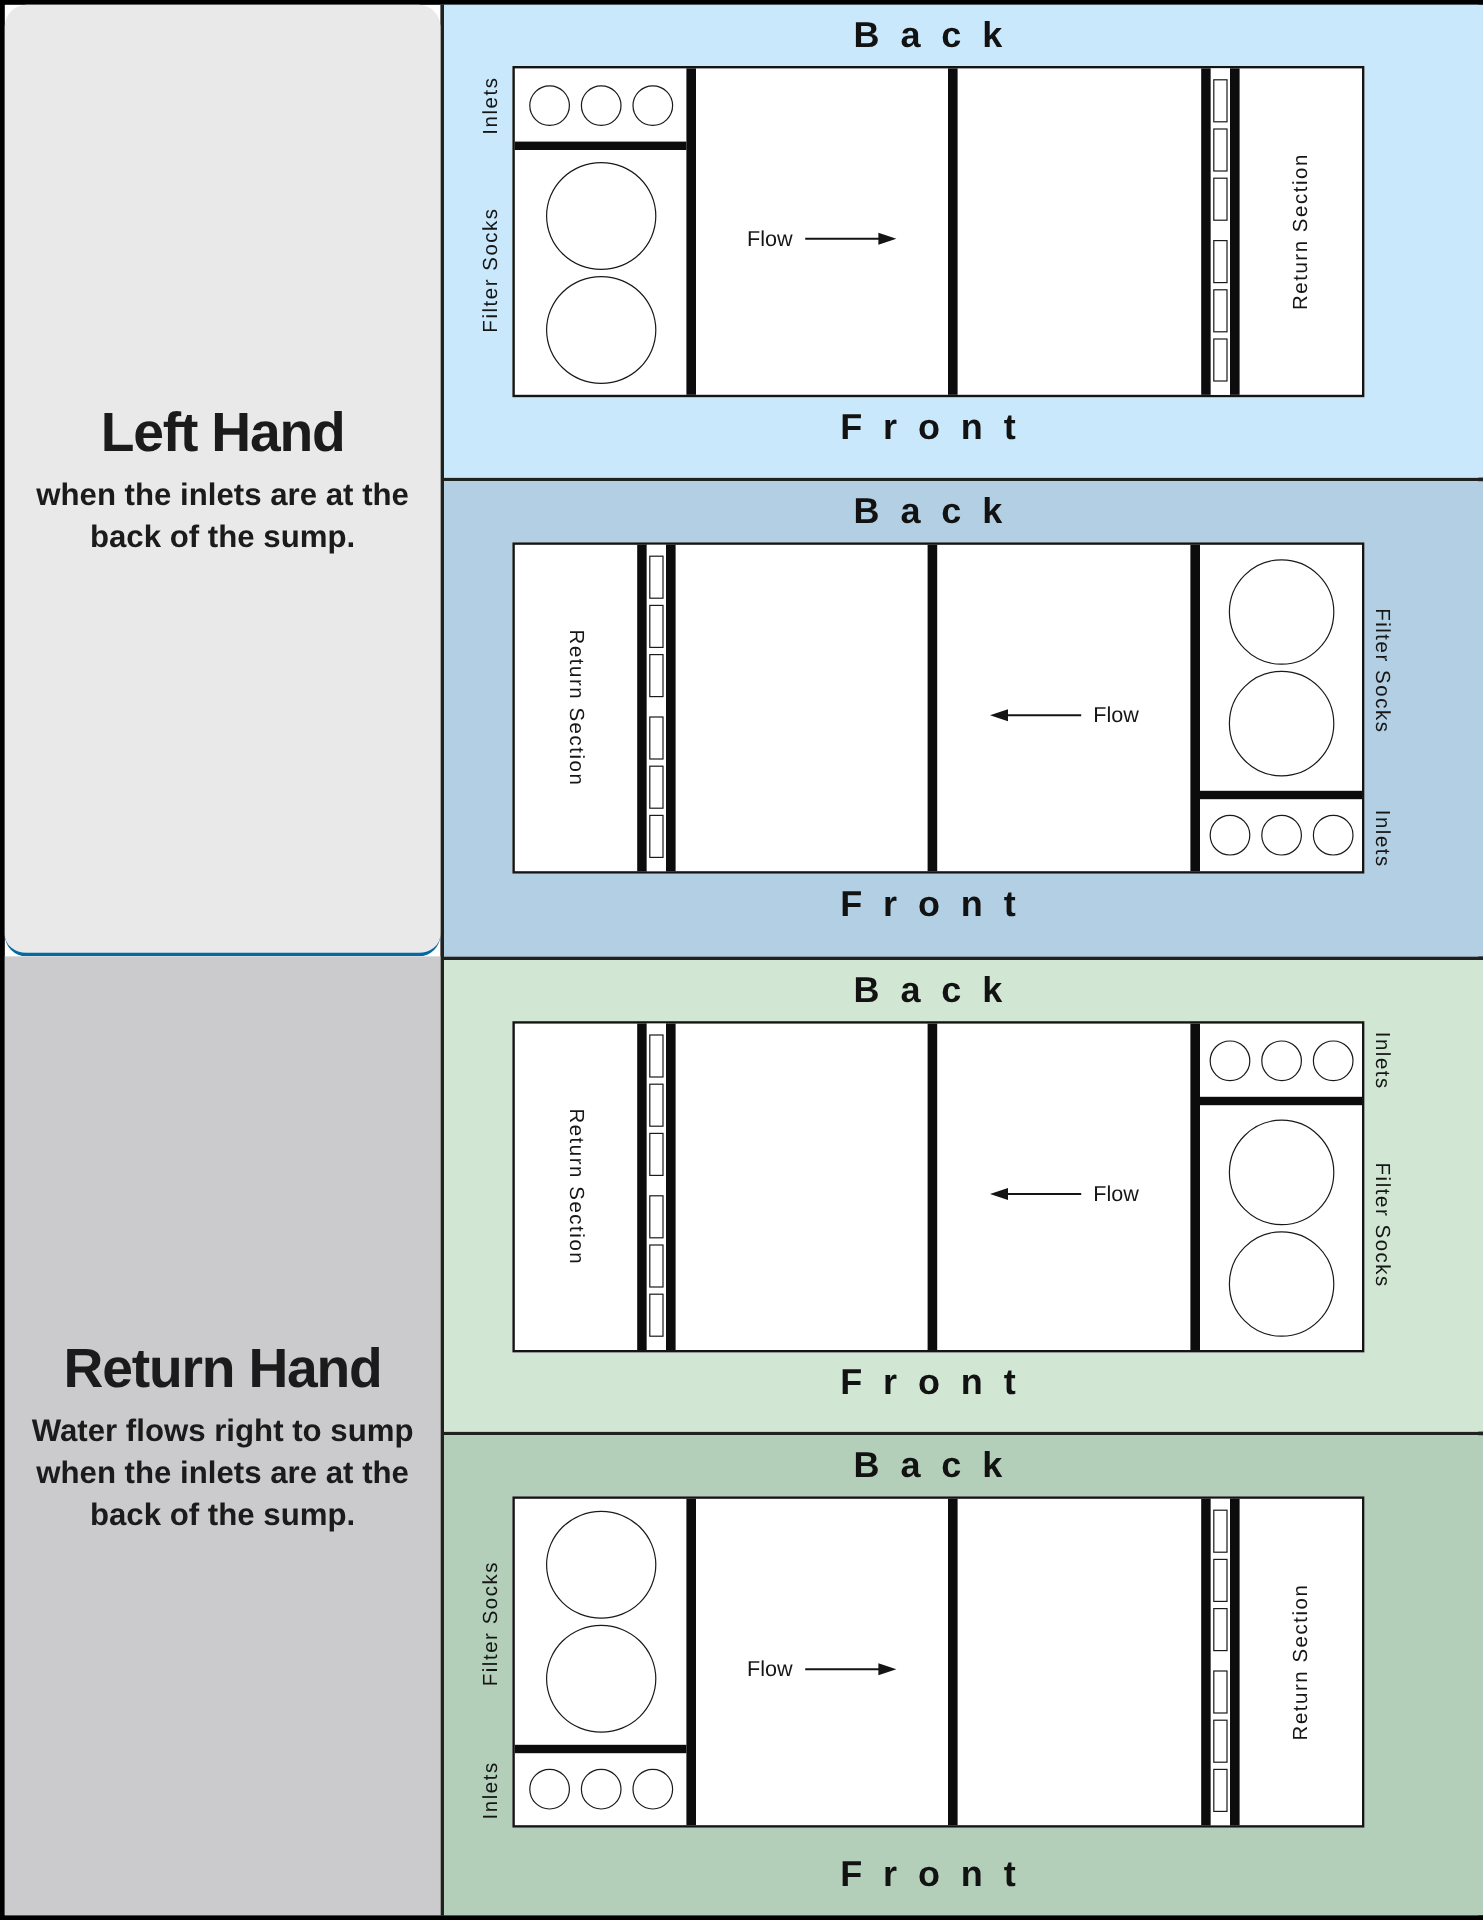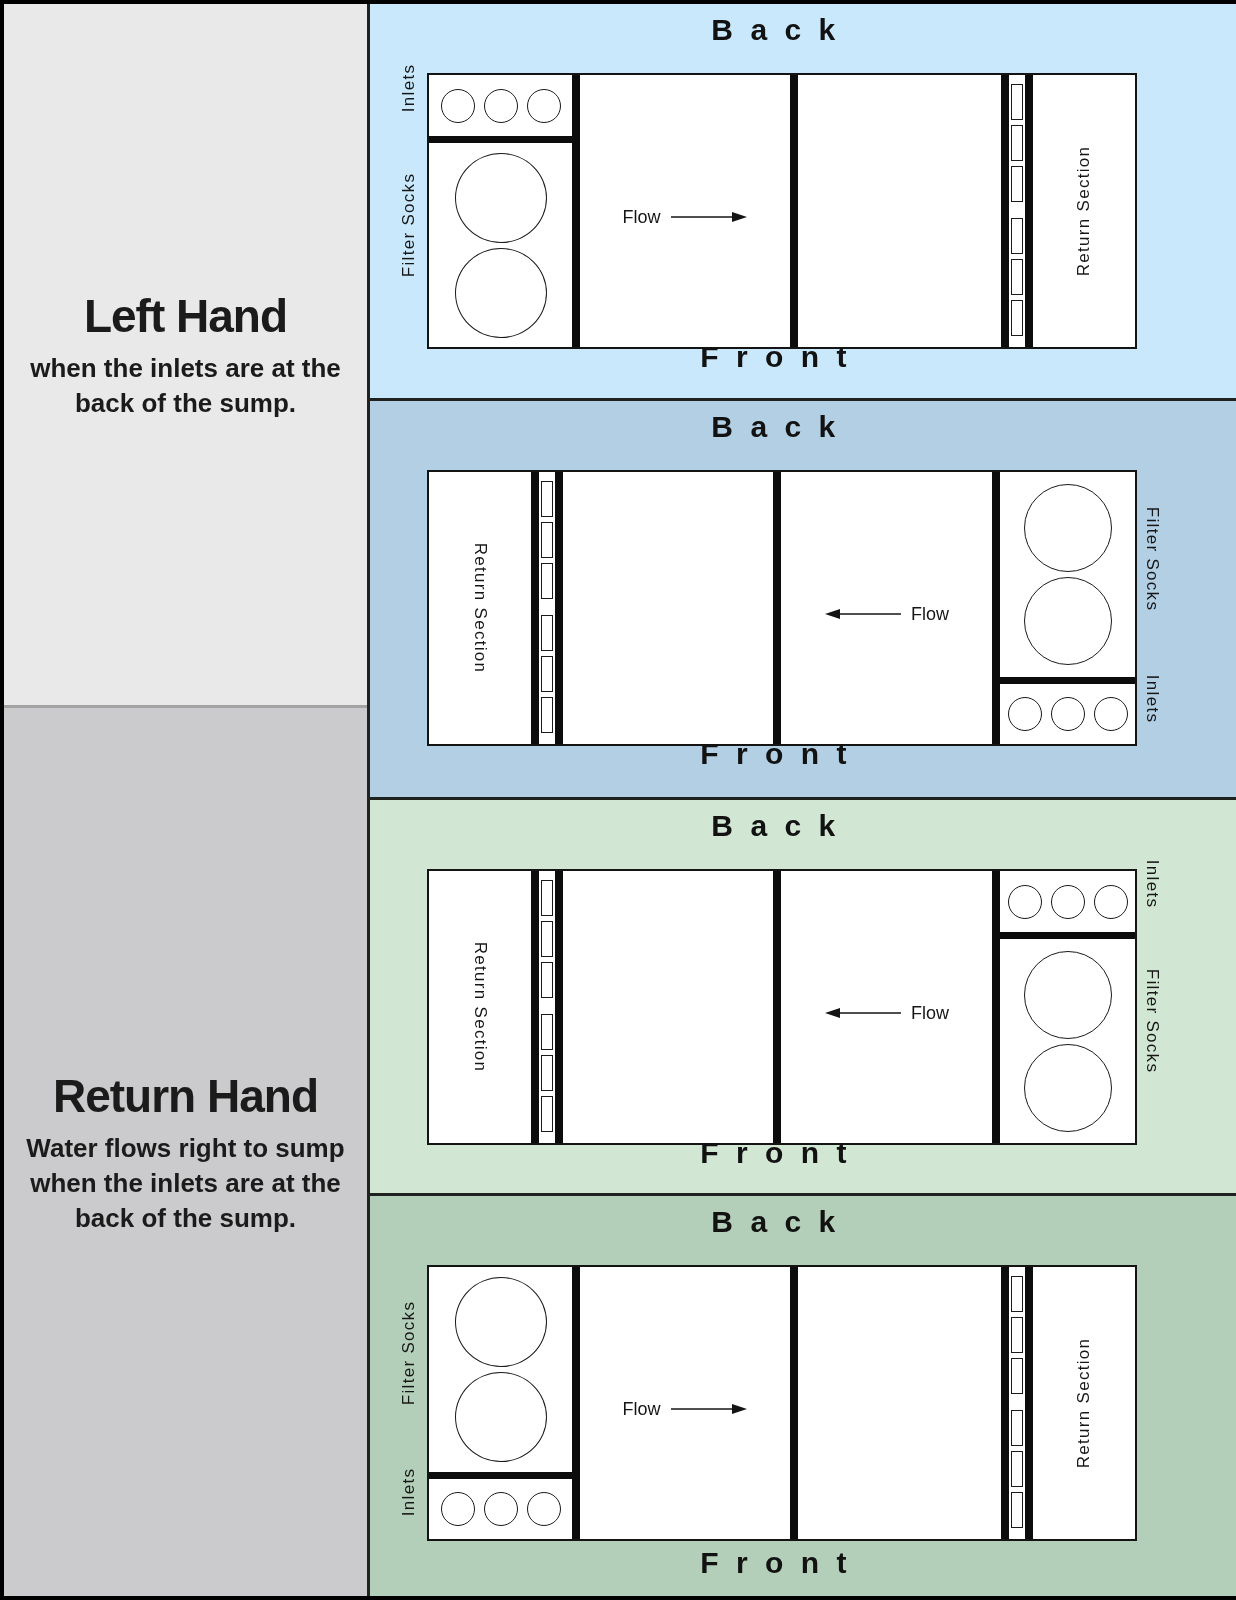--- a/index.html
+++ b/index.html
@@ -4,39 +4,39 @@
 <style>
   * { margin:0; padding:0; box-sizing:border-box; }
   html,body { width:1236px; height:1600px; }
   body { font-family:"Liberation Sans","DejaVu Sans",sans-serif; color:#161616; }
 
   .frame { width:1236px; height:1600px; border:4px solid #000; display:flex; background:#fff; }
 
   
   .sidebar { width:366px; flex:none; display:flex; flex-direction:column; border-right:3px solid #20221f; }
   .side-cell { display:flex; flex-direction:column; align-items:center; justify-content:center; text-align:center; }
-  .cell-top { height:704px; border-bottom:3px solid #a3a3a3; }
+  .cell-top { height:793px; border-bottom:3px solid #0369a1;border-radius:18px; }
   .cell-bottom { flex:1; }
   .side-title { font-size:46px; font-weight:bold; letter-spacing:-1px; margin-bottom:8px; color:#1b1b1b; }
   .side-line { font-size:26px; font-weight:bold; line-height:35px; color:#1b1b1b; }
 
   
   .panels { flex:1; display:flex; flex-direction:column; }
   .pdiv { height:3px; background:#20221f; flex:none; }
   .panel { position:relative; width:1025px; flex:none; }
   .p1 { height:394px; } .p2 { height:396px; } .p3 { height:393px; } .p4 { flex:1; }
 
   .edge-label { position:absolute; left:57px; width:710px; text-align:center;
                 font-size:30px; font-weight:bold; letter-spacing:0.58em; color:#121212; }
   .edge-label.back { top:9px; }
   .edge-label.front { top:336px; }
   .p4 .edge-label.front { top:350px; }
 
   
-  .sump { position:absolute; left:57px; top:69px; width:710px; height:276px;
+  .sump { position:absolute; left:57px; top:51px; width:710px; height:276px;
           background:#fff; border:2px solid #141414; display:flex; }
   .baffle { width:8px; background:#0c0c0c; flex:none; }
   .chamber { flex:none; position:relative; }
   .w210 { width:210px; } .w203 { width:203px; } .w211 { width:211px; }
   .flow-host { display:flex; align-items:center; justify-content:center; padding-top:12px; }
   .flow { display:flex; align-items:center; gap:9px; }
   .flow-text { font-size:18px; color:#161616; }
   .arrow-svg { display:block; }
 
   

